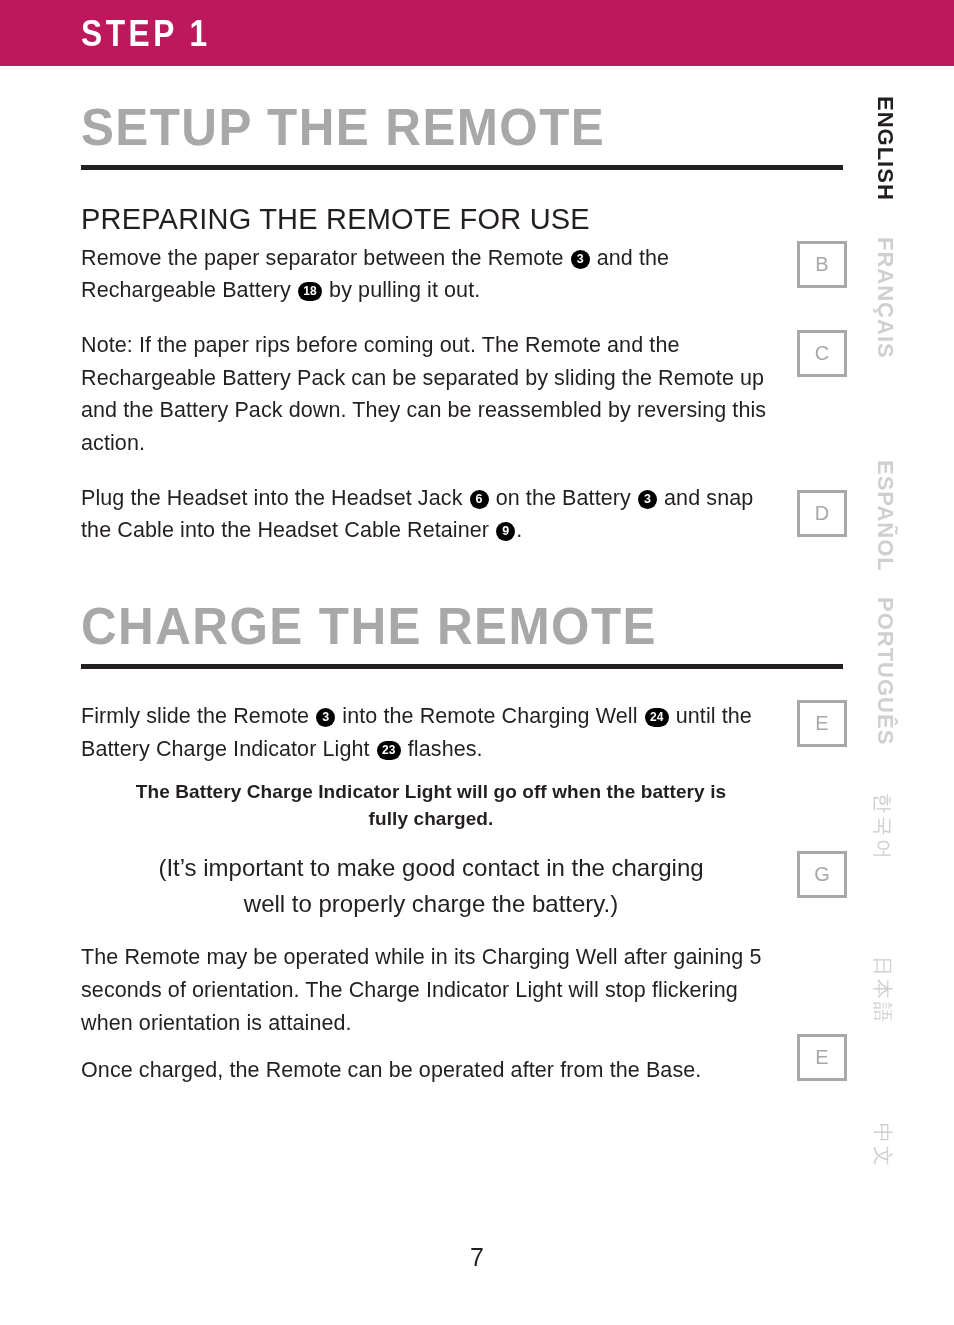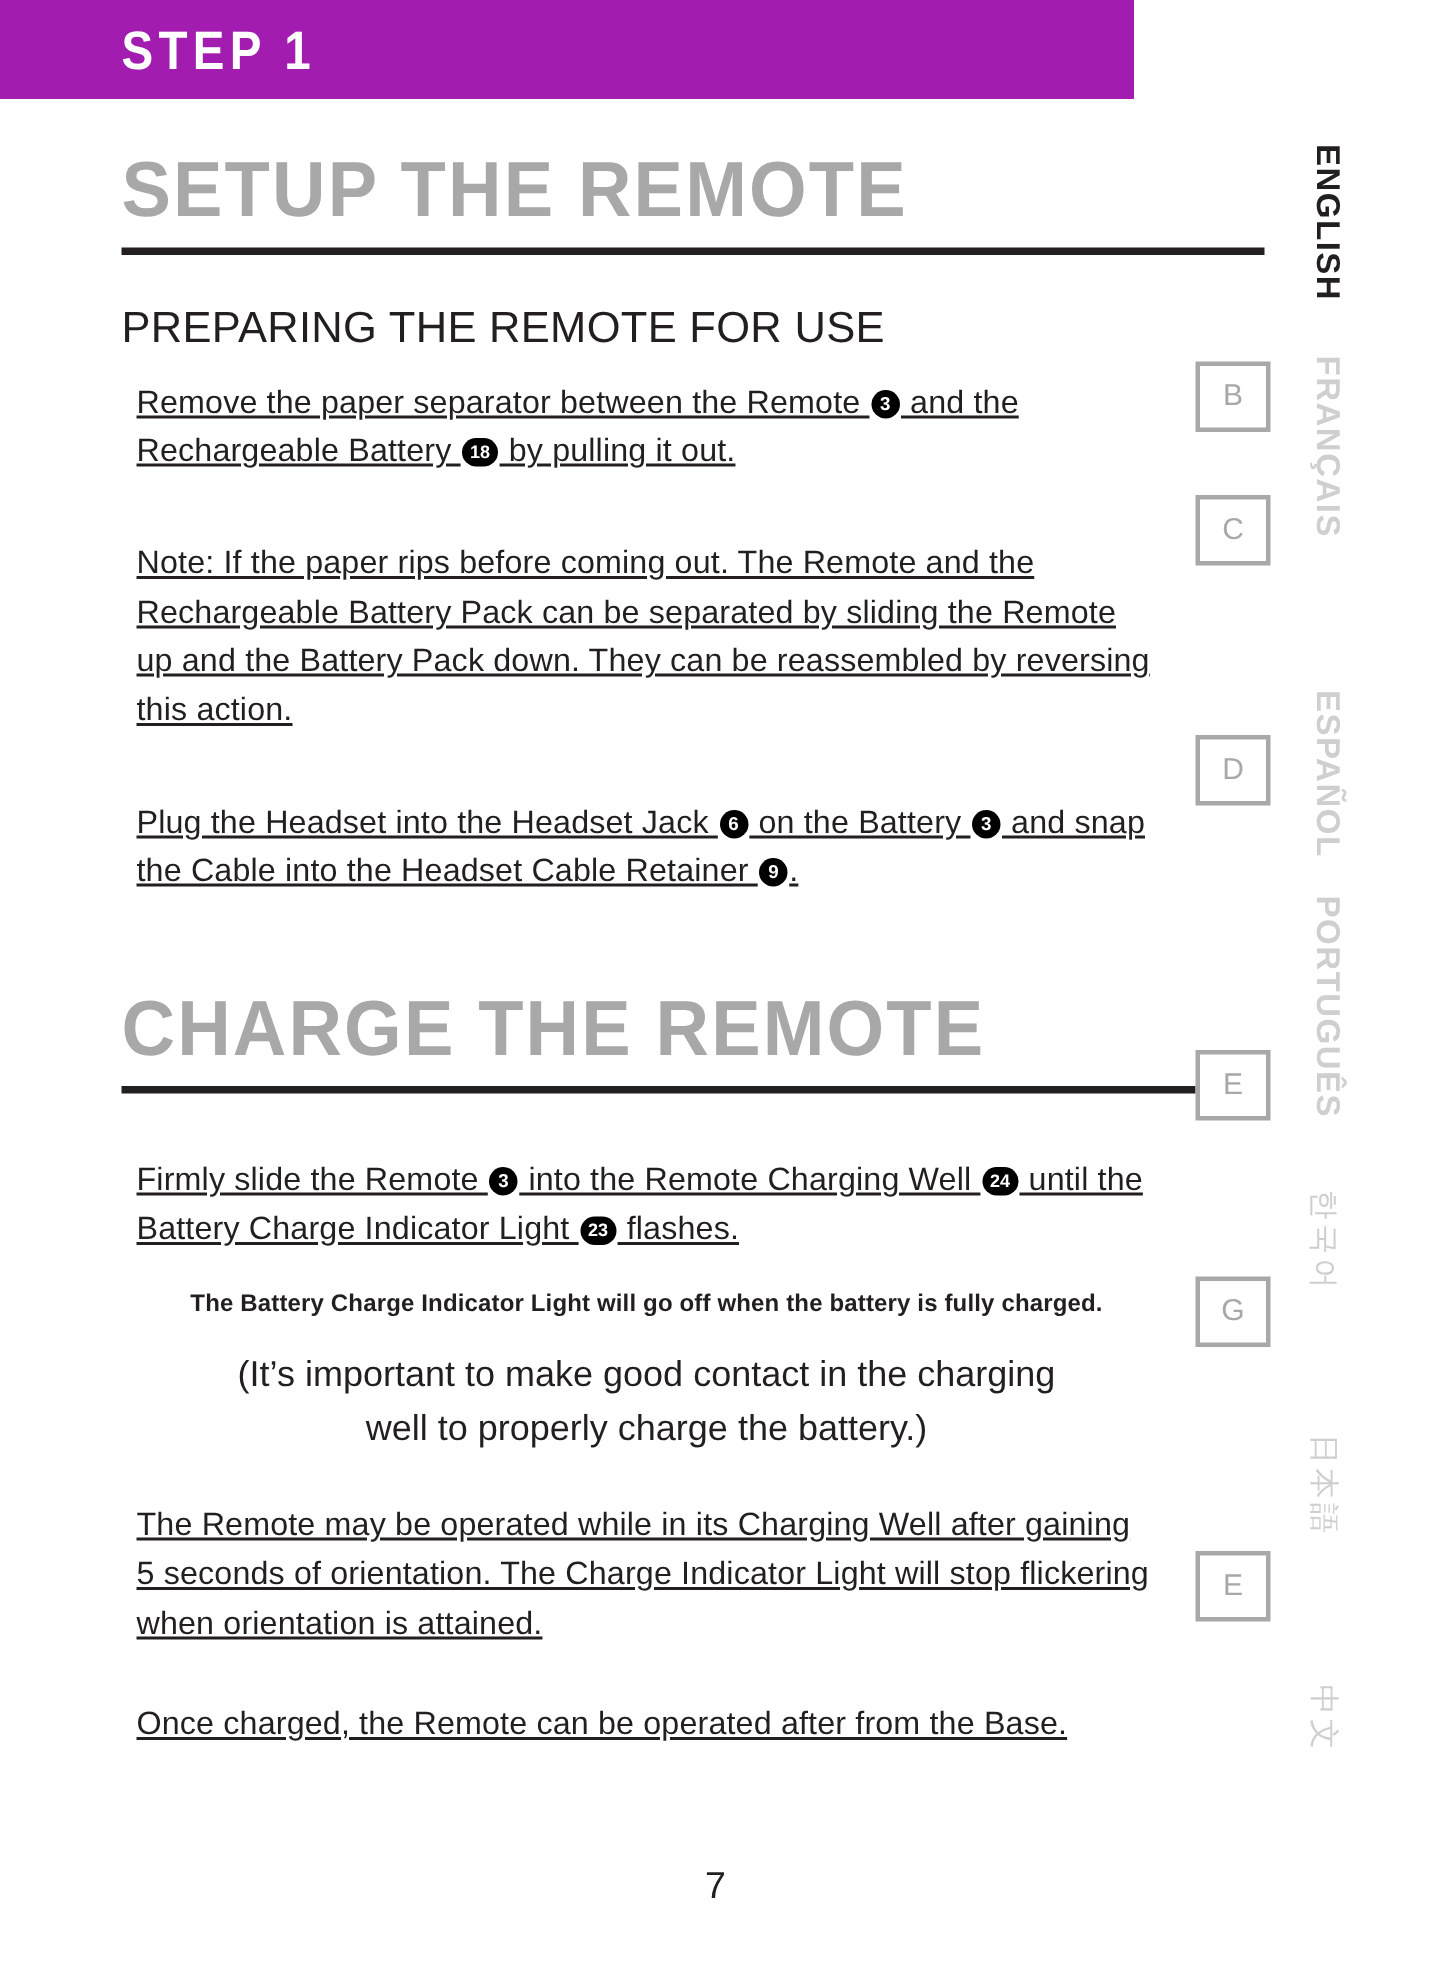--- a/index.html
+++ b/index.html
@@ -14,23 +14,23 @@
     font-family: "Liberation Sans", sans-serif;
     color: #231f20;
     overflow: hidden;
   }
 
   
   .step-bar {
     position: absolute;
     left: 0;
     top: 0;
-    width: 756px;
+    width: 954px;
     height: 66px;
-    background: #a21caf;
+    background: #be185d;
   }
   .step-bar-label {
     position: absolute;
     left: 81px;
     top: 13px;
     font-size: 36px;
     font-weight: bold;
     color: #ffffff;
     letter-spacing: 4px;
     font-stretch: condensed;
@@ -61,32 +61,31 @@
     border: none;
     border-top: 5px solid #231f20;
     margin: 10px 0 0 0;
     width: 762px;
   }
 
   .para {
     font-size: 21.5px;
     line-height: 1.52;
     color: #231f20;
-    margin: 10px;
+    margin: 0;
     letter-spacing: 0.1px;
-    text-decoration: underline;
   }
   .para-label {
     font-size: 29px;
     line-height: 1.5;
     letter-spacing: 0.2px;
   }
 
   .bold-center {
-    font-size: 16px;
+    font-size: 19px;
     font-weight: bold;
     text-align: center;
     line-height: 1.42;
     margin: 0;
     padding: 0 40px;
     letter-spacing: 0.1px;
   }
   .note-center {
     font-size: 24px;
     text-align: center;

